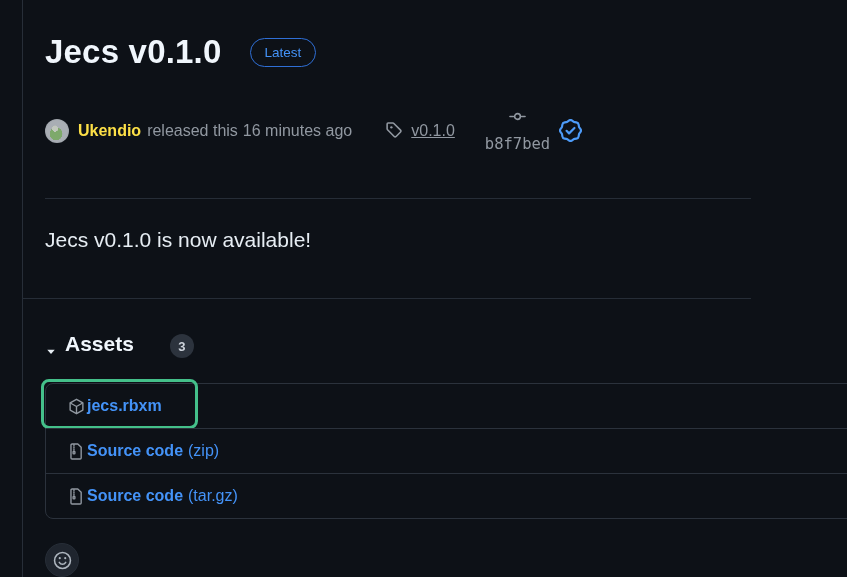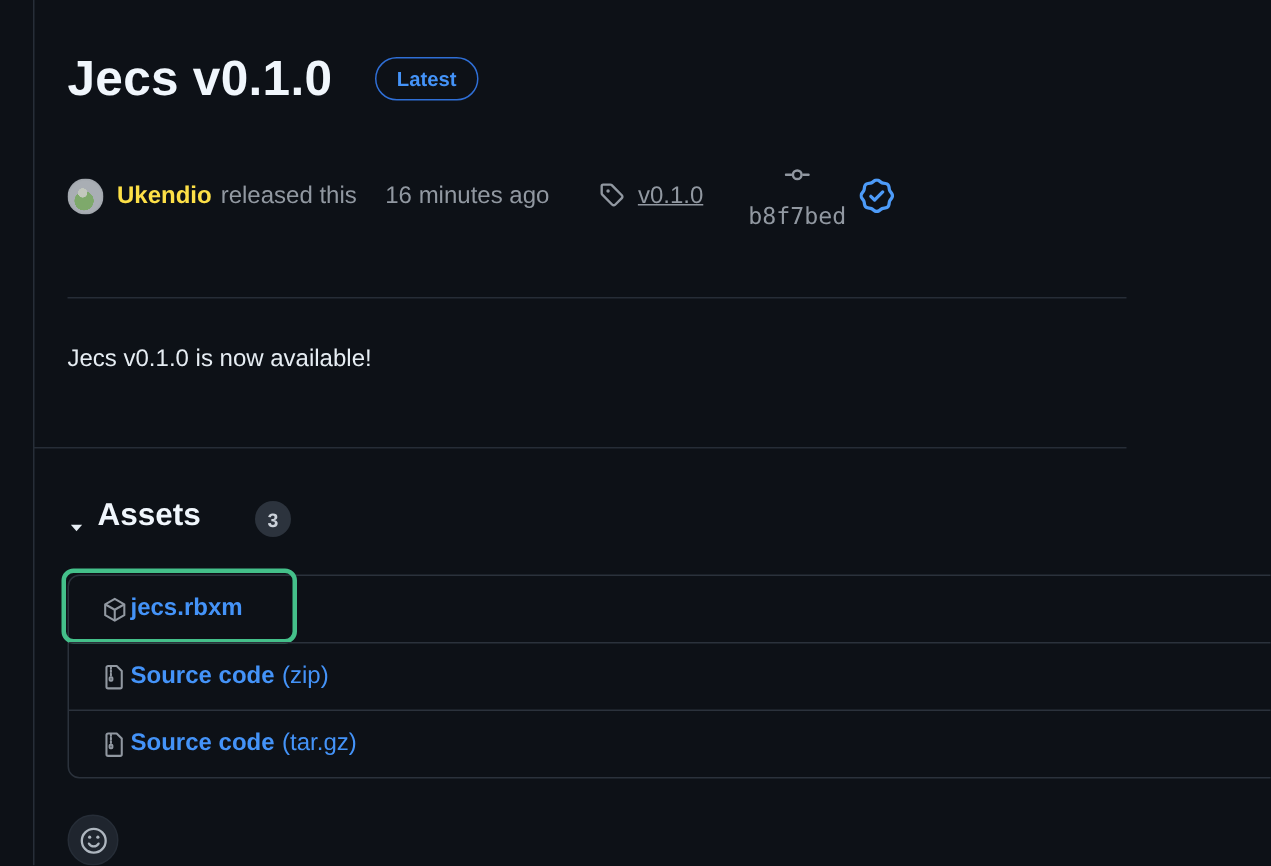--- a/index.html
+++ b/index.html
@@ -19,48 +19,48 @@
 
   
   .header-block { padding-left: 23px; padding-top: 30px; }
   .title-row { display: flex; align-items: center; gap: 28px; }
   .release-title {
     margin: 0; font-size: 33px; line-height: 44px; font-weight: 700;
     color: #f0f6fc; letter-spacing: 0.2px;
   }
   .latest-badge {
     color: #4493f8; border: 1px solid #2f6fd6; border-radius: 999px;
-    padding: 4px 14px; font-size: 13.5px; font-weight: 700; line-height: 19px;
+    padding: 4px 14px; font-size: 13.5px; font-weight: 400; line-height: 19px;
   }
   .author-row {
     display: flex; align-items: center; margin-top: 34px;
     color: #9198a1; font-size: 16px;
   }
   .avatar {
     width: 24px; height: 24px; border-radius: 50%; margin-right: 9px;
     background:
       radial-gradient(circle at 42% 40%, #c2c8bd 0 15%, rgba(0,0,0,0) 16%),
       radial-gradient(circle at 46% 62%, #7ea96b 0 32%, rgba(0,0,0,0) 33%),
       radial-gradient(circle at 50% 50%, #a9aeb4 0 60%, #878d95 100%);
     flex: none;
   }
   .author-name { color: #fde047; font-weight: 700; margin-right: 6px; text-decoration: none; }
-  .released-label { margin-right: 19px; }
+  .released-label { margin-right: 5px; }
   .meta-group { display: flex; align-items: center; }
   .tag-group { margin-left: 33px; gap: 9px; text-decoration: underline; }
   .commit-group { margin-left: 30px; gap: 10px; flex-direction: column; }
   .commit-sha { font-family: "DejaVu Sans Mono", "Liberation Mono", monospace; font-size: 15.5px; }
   .icon-gray { color: #9198a1; display: inline-flex; }
   .verified-wrap { margin-left: 9px; color: #4d9bf8; display: inline-flex; cursor: pointer; }
 
   .divider-inset { height: 1px; background: #262d37; margin: 45px 0 0 23px; }
 
   .release-body {
     margin: 29px 0 46px 23px;
-    color: #e6edf3; font-size: 16px; line-height: 24px;
+    color: #e6edf3; font-size: 21px; line-height: 24px;
   }
 
   
   .assets-section { border-top: 1px solid #262d37; padding-left: 23px; }
   .assets-heading { display: flex; align-items: flex-end; margin-top: 31px; cursor: pointer; }
   .caret { color: #e6edf3; display: inline-flex; margin-right: 8px; }
   .assets-title { margin: 0; font-size: 21px; line-height: 28px; font-weight: 700; color: #f0f6fc; }
   .counter {
     margin-left: 36px; width: 24px; height: 24px; border-radius: 50%;
     background: #2c333d; color: #ccd2da; font-size: 13px; font-weight: 600;

